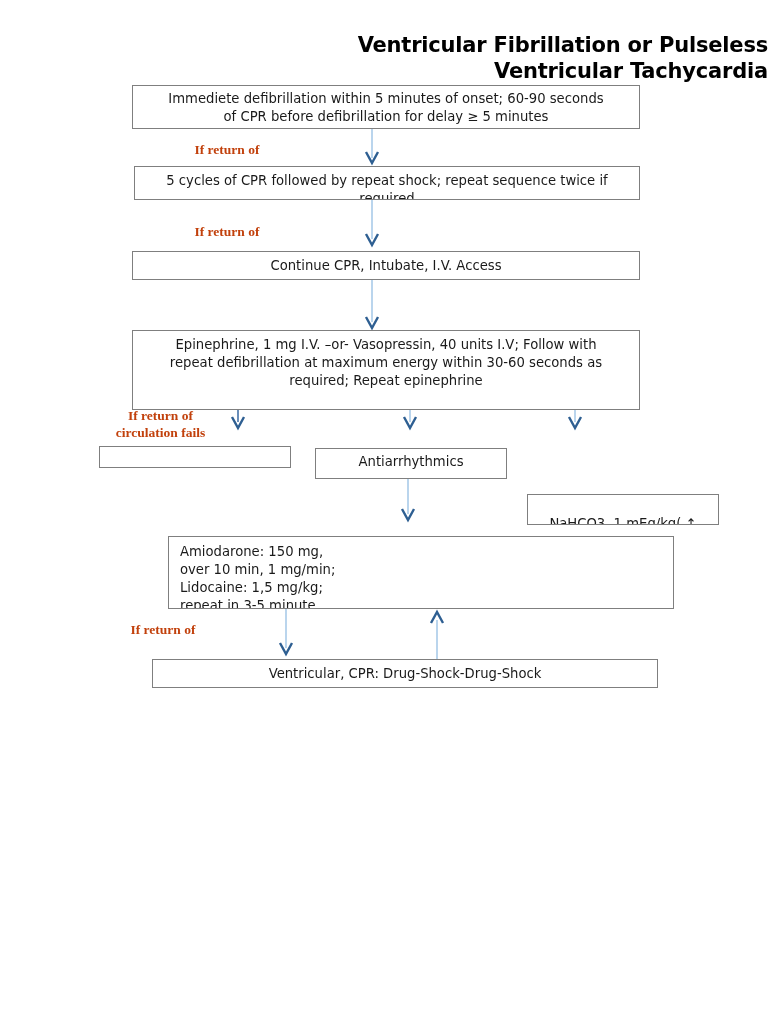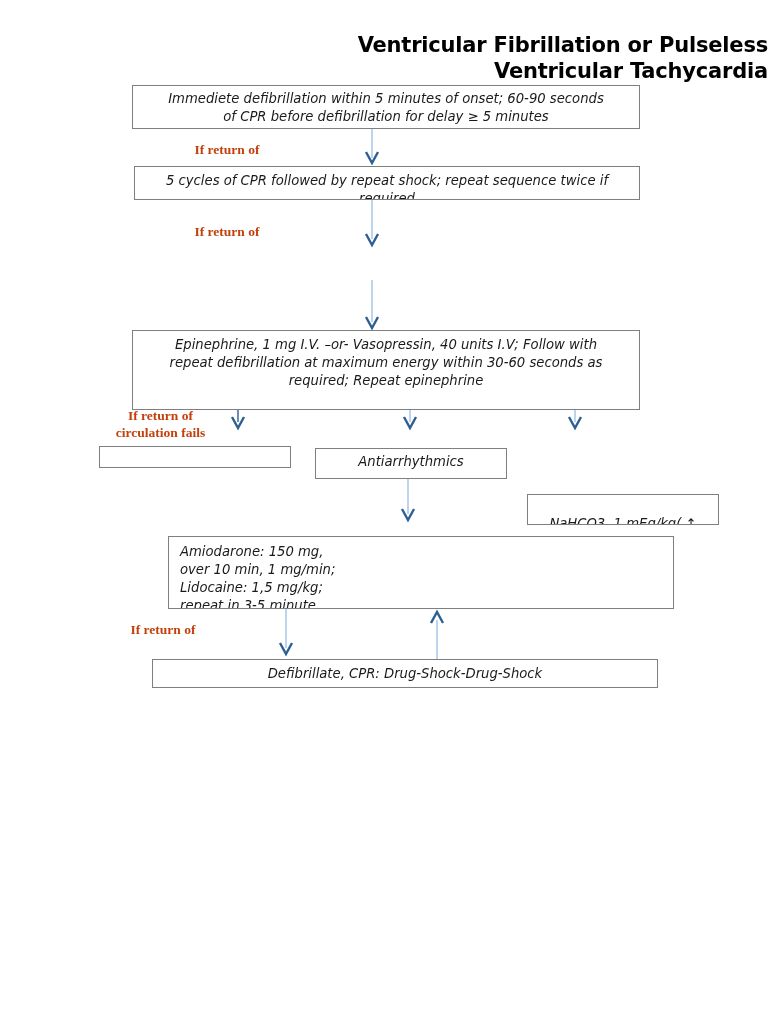--- a/index.html
+++ b/index.html
@@ -44,21 +44,20 @@
     color: #1a1a1a;
     font-family: "DejaVu Sans", sans-serif;
     font-size: 13.2px;
     line-height: 18px;
     overflow: hidden;
   }
   .node .txt {
     display: block;
     padding: 0;
     white-space: pre-line;
-    font-style: italic;
   }
   .node.center .txt { text-align: center; }
   .node.left .txt { text-align: left; }
 
   .label {
     position: absolute;
     font-family: Liberation Serif, serif;
     font-weight: bold;
     font-size: 13.5px;
     line-height: 17px;
@@ -138,20 +137,23 @@
 
   <div class="label" style="left:172px; top:141px; width:110px;">If return of</div>
 
   <div class="node center" style="left:134px; top:166px; width:506px; height:34px; padding-top:5px;">
     <span class="txt">5 cycles of CPR followed by repeat shock; repeat sequence twice if
 required</span>
   </div>
 
   <div class="label" style="left:172px; top:223px; width:110px;">If return of</div>
 
+  <div class="node center" style="left:132px; top:251px; width:508px; height:29px; padding-top:5px;">
+    <span class="txt">Continue CPR, Intubate, I.V. Access</span>
+  </div>
 
   <div class="node center" style="left:132px; top:330px; width:508px; height:80px; padding-top:5px;">
     <span class="txt">Epinephrine, 1 mg I.V. –or- Vasopressin, 40 units I.V; Follow with
 repeat defibrillation at maximum energy within 30-60 seconds as
 required; Repeat epinephrine</span>
   </div>
 
   <div class="label" style="left:88px; top:407px; width:145px; line-height:17px;">If return of
 circulation fails</div>
 
@@ -172,16 +174,16 @@
   <div class="node left" style="left:168px; top:536px; width:506px; height:73px; padding:6px 0 0 11px;">
     <span class="txt">Amiodarone: 150 mg,
 over 10 min, 1 mg/min;
 Lidocaine: 1,5 mg/kg;
 repeat in 3-5 minute</span>
   </div>
 
   <div class="label" style="left:108px; top:621px; width:110px;">If return of</div>
 
   <div class="node center" style="left:152px; top:659px; width:506px; height:29px; padding-top:5px;">
-    <span class="txt">Defibrillate, CPR: Drug-Shock-Drug-Shock</span>
+    <span class="txt">Ventricular, CPR: Drug-Shock-Drug-Shock</span>
   </div>
 
 </div>
 
 </body></html>

